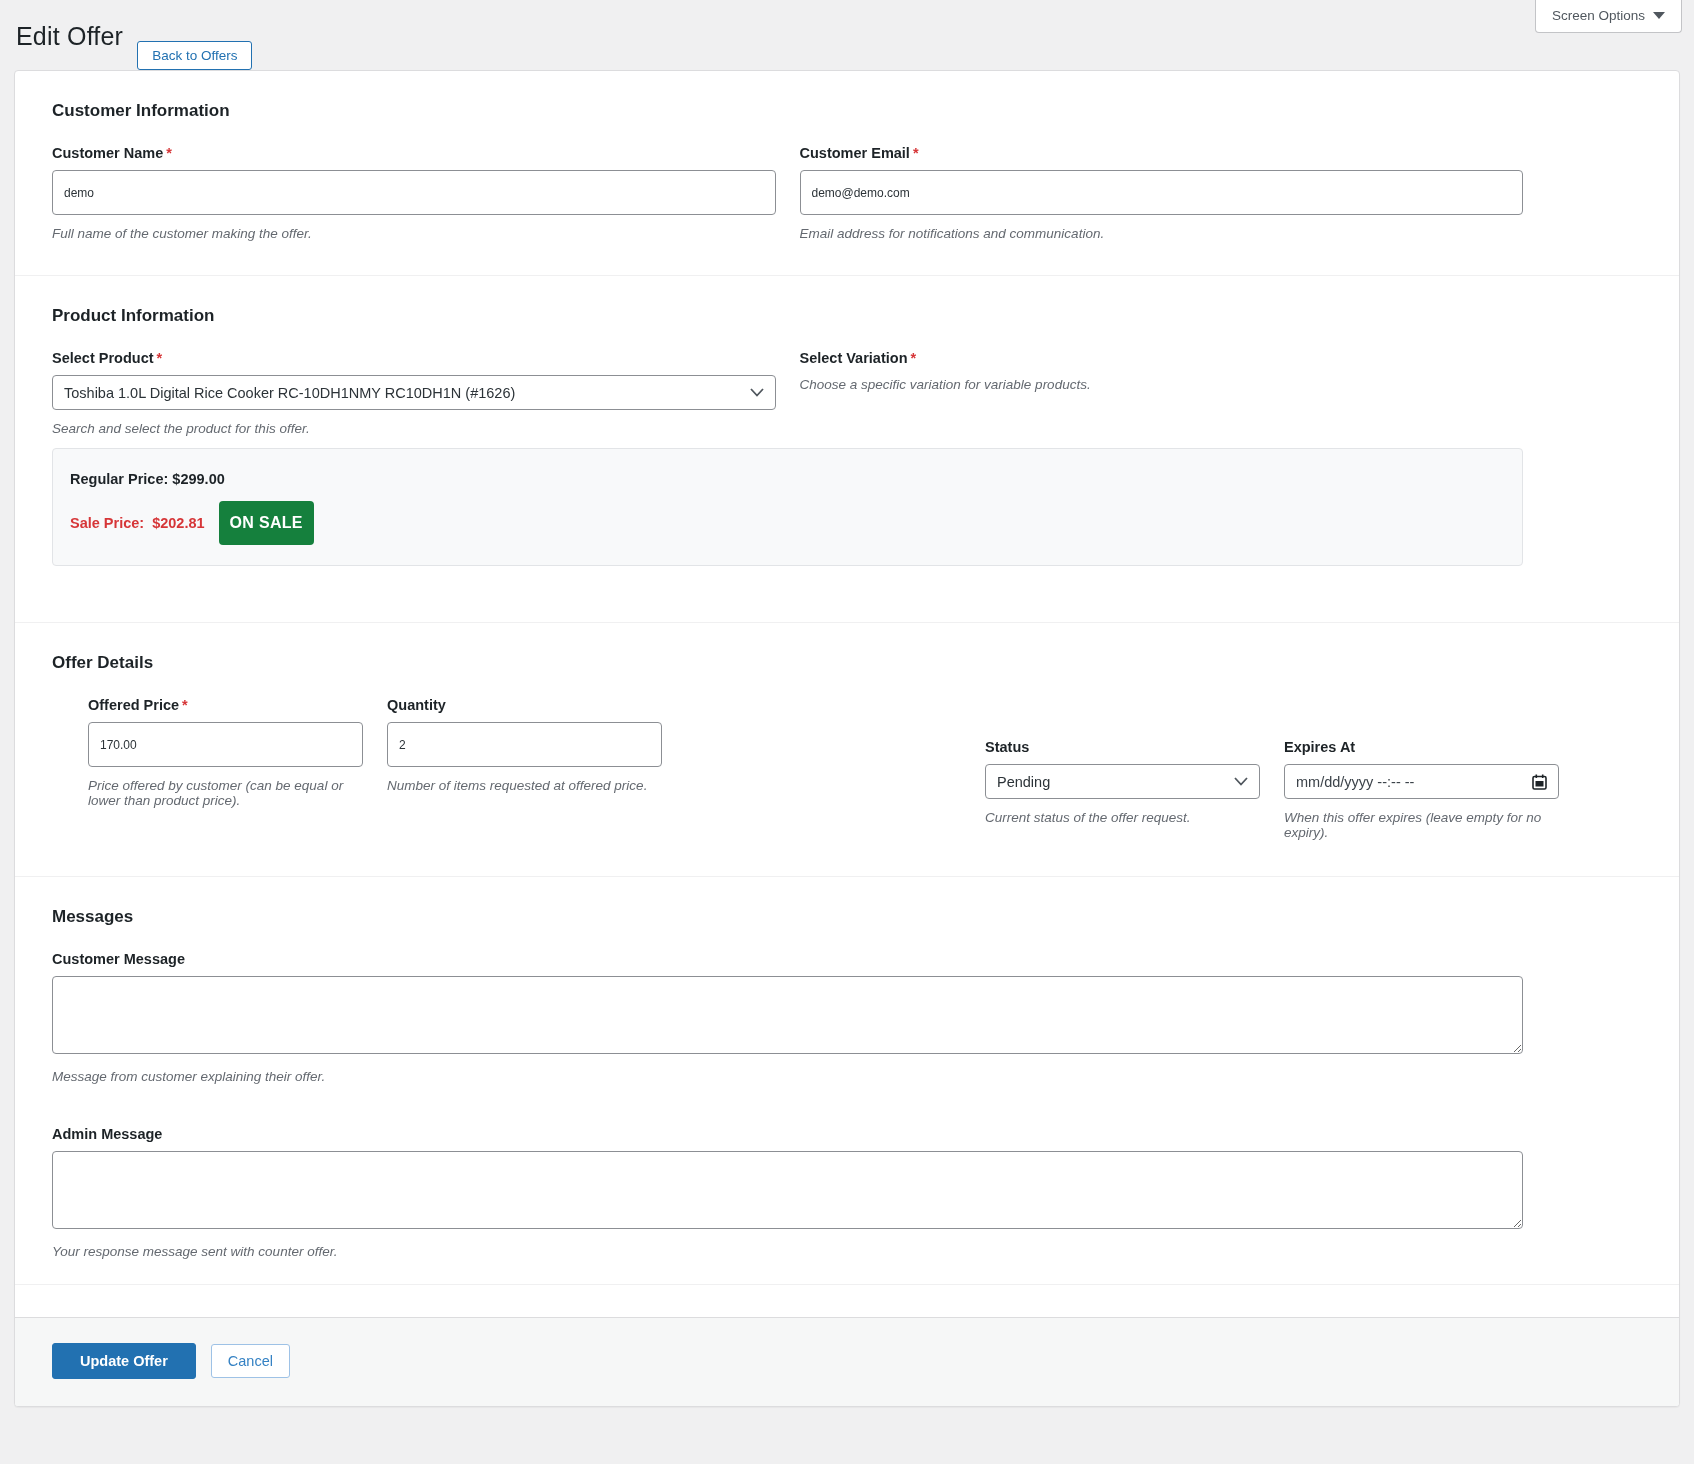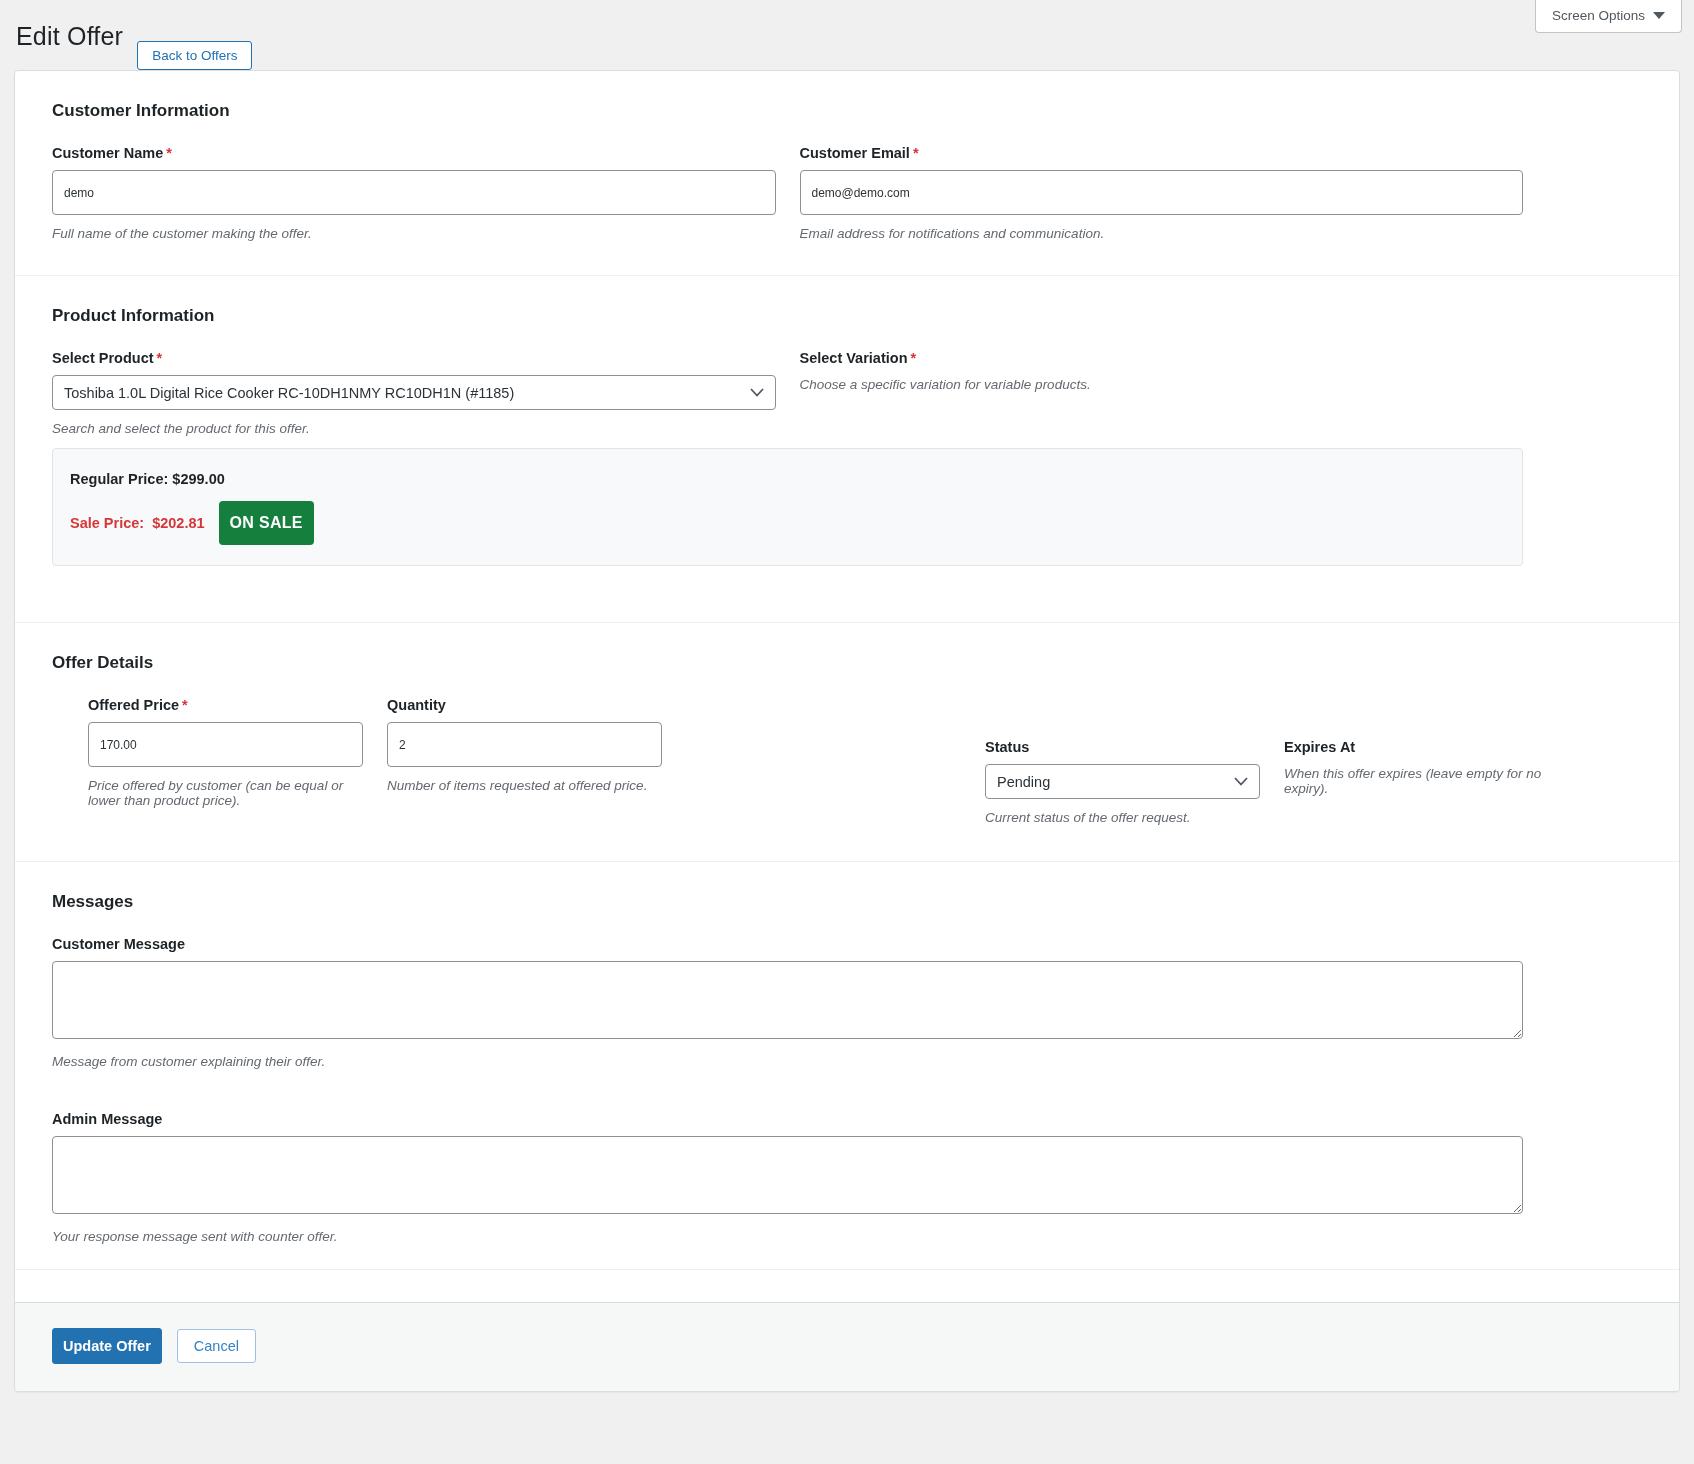--- a/index.html
+++ b/index.html
@@ -103,21 +103,21 @@
   }
 
   
   .card-spacer { height: 32px; background: #fff; }
   .card-footer {
     background: #f6f7f7; border-top: 1px solid #dcdcde;
     padding: 25px 37px 27px; display: flex; align-items: center; gap: 15px;
   }
   .btn-primary {
     background: #2271b1; border: 1px solid #2271b1; color: #fff;
-    font-size: 14.5px; font-weight: 600; padding: 9px 10px;
+    font-size: 14.5px; font-weight: 600; padding: 9px 27px;
     border-radius: 3px; cursor: pointer;
     font-family: "Liberation Sans", sans-serif;
   }
   .btn-cancel {
     background: #fff; border: 1px solid #9ec2e6; color: #3582c4;
     font-size: 14.5px; padding: 8px 16px; border-radius: 3px; cursor: pointer;
     font-family: "Liberation Sans", sans-serif;
   }
 </style>
 </head>
@@ -156,21 +156,21 @@
   </div>
 
   <div class="section product">
     <div class="section-heading">Product Information</div>
     <div class="form-grid cols-2">
       <div>
         <div class="field-label">
           <span>Select Product</span><span class="req">*</span>
         </div>
         <div class="select-box">
-          <span class="sel-text">Toshiba 1.0L Digital Rice Cooker RC-10DH1NMY RC10DH1N (#1185)</span>
+          <span class="sel-text">Toshiba 1.0L Digital Rice Cooker RC-10DH1NMY RC10DH1N (#1626)</span>
           <svg class="chev" width="14" height="9" viewBox="0 0 14 9">
               <polyline points="1,1 7,7.5 13,1" fill="none" stroke="#50575e" stroke-width="1.8"></polyline>
             </svg>
         </div>
         <div class="help-text">Search and select the product for this offer.</div>
       </div>
       <div style="max-width:464px;">
         <div class="field-label">
           <span>Select Variation</span><span class="req">*</span>
         </div>
@@ -213,20 +213,29 @@
         <div class="select-box">
           <span class="sel-text">Pending</span>
           <svg class="chev" width="14" height="9" viewBox="0 0 14 9">
               <polyline points="1,1 7,7.5 13,1" fill="none" stroke="#50575e" stroke-width="1.8"></polyline>
             </svg>
         </div>
         <div class="help-text">Current status of the offer request.</div>
       </div>
       <div class="row-gap">
         <div class="field-label">Expires At</div>
+        <div class="date-box">
+          <span>mm/dd/yyyy --:-- --</span>
+          <svg class="chev" width="15" height="16" viewBox="0 0 15 16">
+            <rect x="1" y="2.5" width="13" height="12.5" rx="1.5" fill="none" stroke="#1d2327" stroke-width="1.6"></rect>
+            <line x1="4.3" y1="0.5" x2="4.3" y2="4" stroke="#1d2327" stroke-width="1.6"></line>
+            <line x1="10.7" y1="0.5" x2="10.7" y2="4" stroke="#1d2327" stroke-width="1.6"></line>
+            <rect x="3.5" y="7" width="8" height="5.5" fill="#1d2327"></rect>
+          </svg>
+        </div>
         <div class="help-text">When this offer expires (leave empty for no expiry).</div>
       </div>
       <div></div>
     </div>
   </div>
 
   <div class="section messages">
     <div class="section-heading">Messages</div>
 
     <div>

